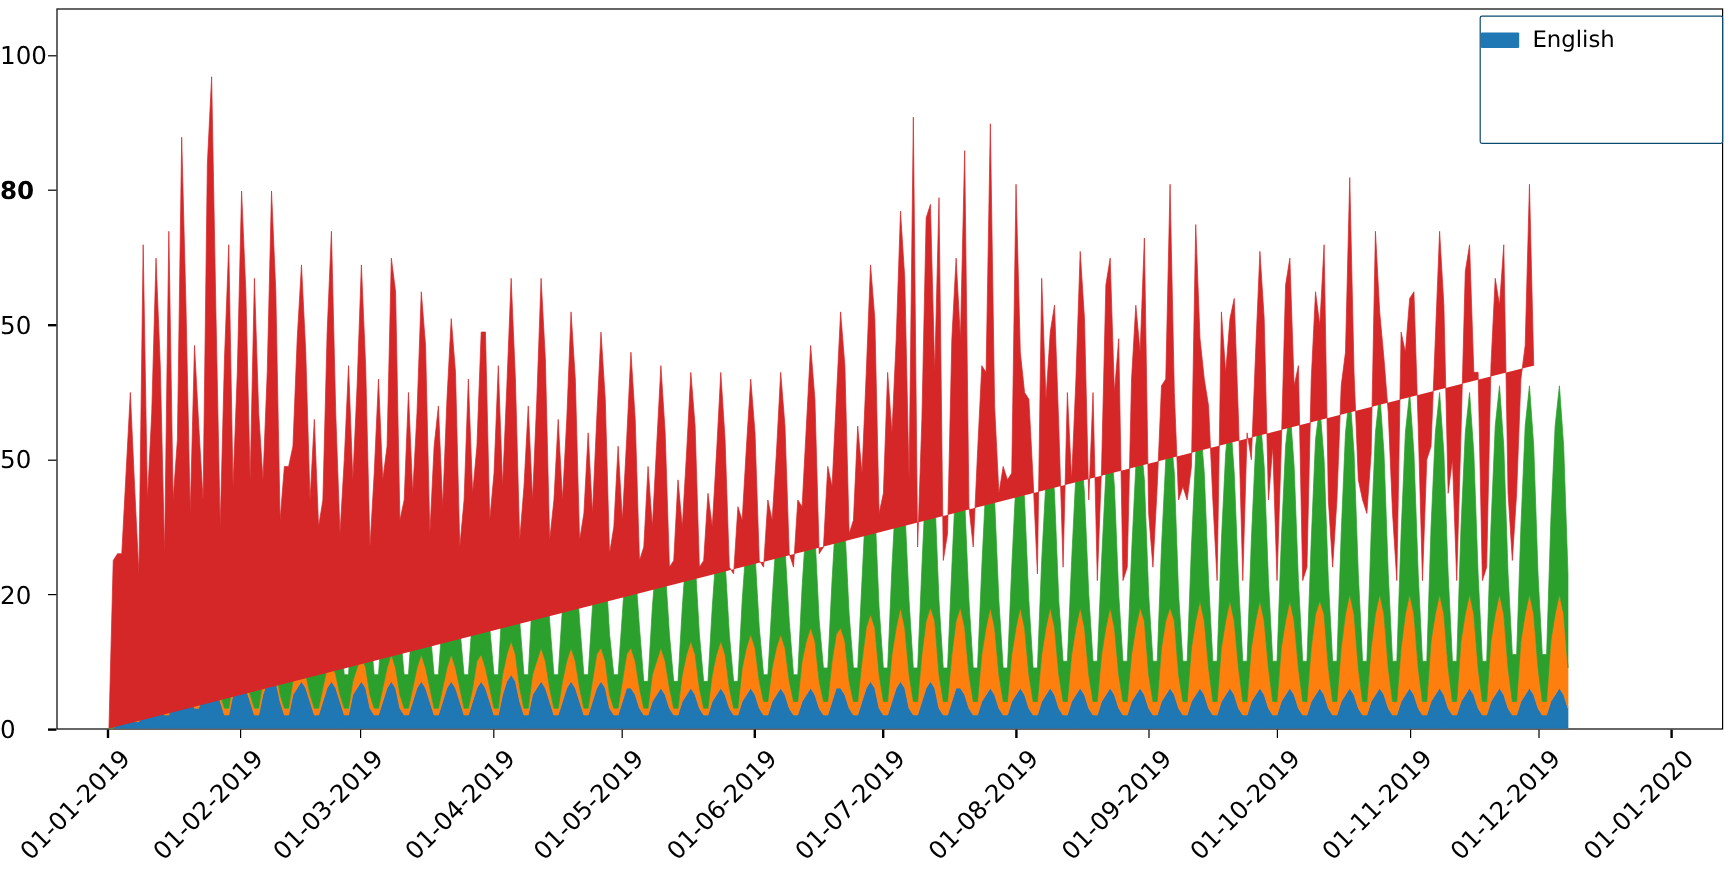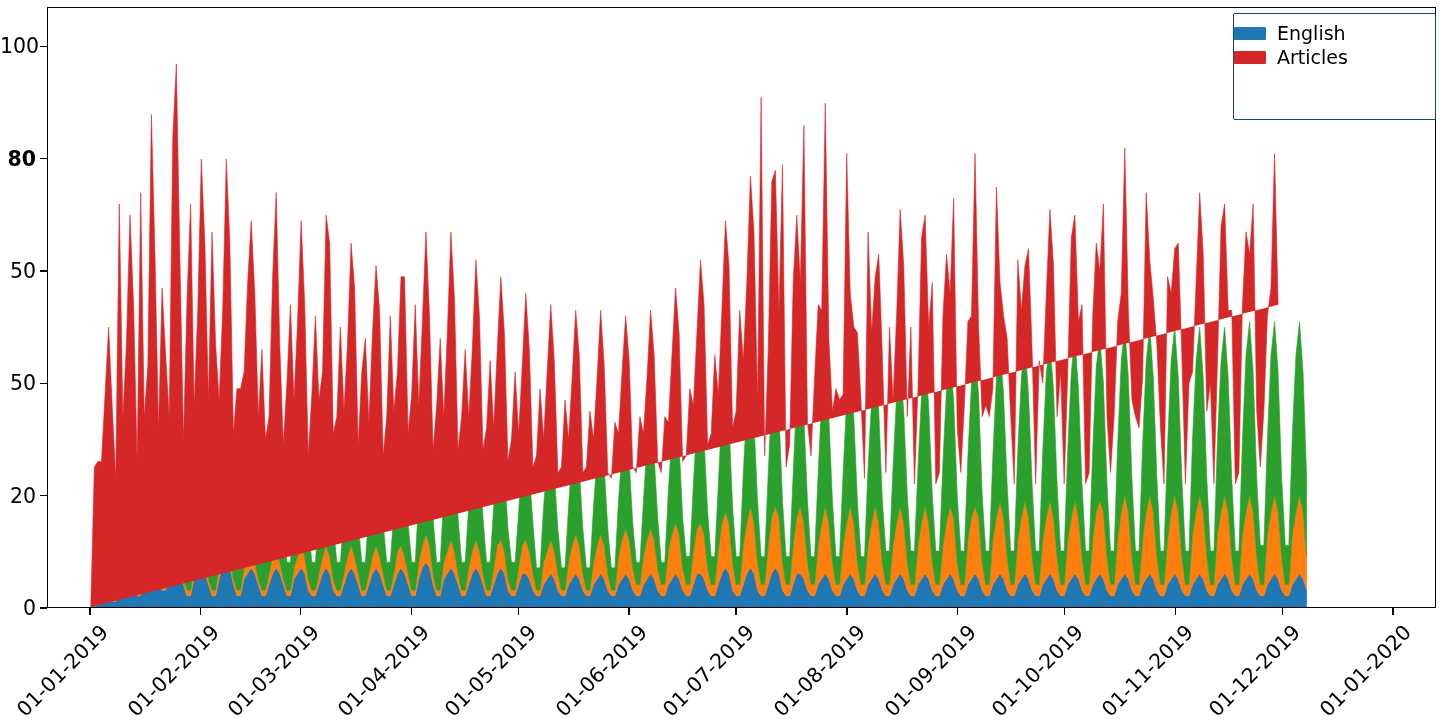--- a/index.html
+++ b/index.html
@@ -3,21 +3,21 @@
 <meta charset="utf-8">
 <style>
   html,body{margin:0;padding:0;background:#ffffff;}
   body{width:1447px;height:728px;font-family:"DejaVu Sans","Liberation Sans",sans-serif;overflow:hidden;}
   #figure{position:relative;width:1447px;height:728px;background:#ffffff;}
   #axes{position:absolute;left:47px;top:7px;width:1389px;height:601px;box-sizing:border-box;
         border:1.4px solid #000;background:#ffffff;}
   #plotsvg{position:absolute;left:0;top:0;width:100%;height:100%;display:block;}
   #ylabels{position:absolute;left:0;top:0;width:1447px;height:728px;pointer-events:none;}
   .yl{position:absolute;transform:translateY(-50%);font-size:20.5px;color:#000;
-      white-space:nowrap;text-align:right;width:36px;}
+      white-space:nowrap;width:36px;}
   .ytickmark{position:absolute;width:7px;height:1.4px;background:#000;}
   .xtickmark{position:absolute;width:1.4px;height:7px;background:#000;}
   .xl{position:absolute;font-size:20.5px;color:#000;white-space:nowrap;
       transform-origin:right top;transform:rotate(-45deg);text-align:right;}
   #legend{position:absolute;left:1233px;top:13px;width:203px;height:107px;
       background:#ffffff;border:1px solid #0c4a6e;border-radius:2px;box-sizing:border-box;
       padding:7px 8px 6px 0;}
   .leg-row{display:flex;align-items:center;height:24px;}
   .leg-swatch{width:32px;height:13px;border-radius:1px;flex:none;}
   .leg-text{margin-left:11px;font-size:19px;color:#000;line-height:1;white-space:nowrap;}
@@ -75,19 +75,15 @@
       <div class="xl" style="left: 1169.46px; top: 620px;">01-12-2019</div>
       <div class="xtickmark" style="left: 1392.45px; top: 608px;"></div>
       <div class="xl" style="left: 1280.15px; top: 620px;">01-01-2020</div>
     </div>
 
   <div id="legend">
     <div class="leg-row">
       <span class="leg-swatch" style="background: rgb(31, 119, 180);"></span>
       <span class="leg-text">English</span>
     </div>
-    <div class="leg-row">
-      <span class="leg-swatch" style="background: rgb(214, 39, 40);"></span>
-      <span class="leg-text">Articles</span>
-    </div>
   </div>
 
 </div>
 
 </body></html>

